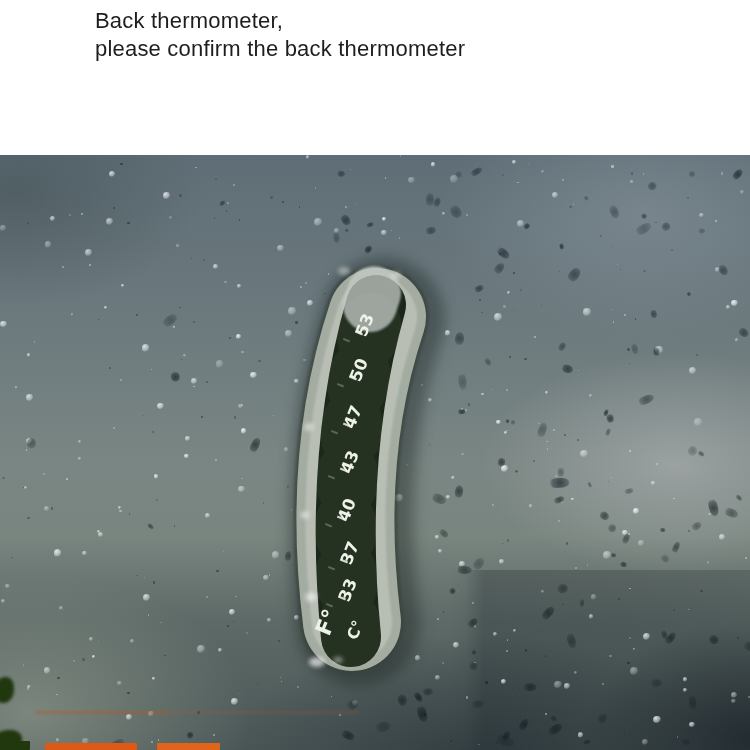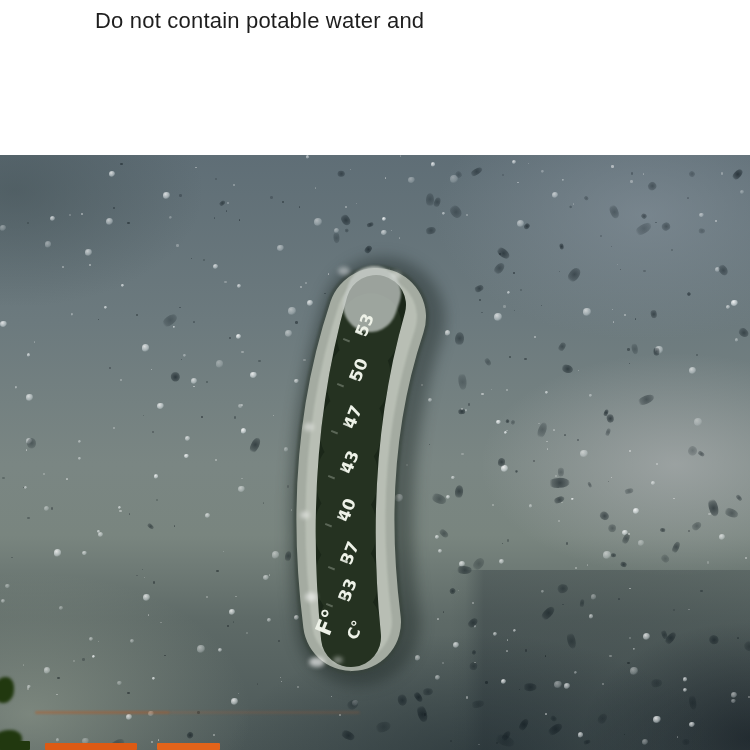--- a/index.html
+++ b/index.html
@@ -33,21 +33,22 @@
   .smear{position:absolute;height:3px;border-radius:2px;filter:blur(1px);}
   .peek{position:absolute;bottom:0;height:7px;border-radius:1px;}
   .thermo-num{font-family:"DejaVu Sans",sans-serif;font-weight:bold;fill:#eef2e8;}
 </style>
 </head>
 <body>
 
 <div class="canvas">
 
   <div class="caption">
-    <div class="line">Do not contain potable water and</div>
+    <div class="line">Back thermometer,</div>
+    <div class="line">please confirm the back thermometer</div>
   </div>
 
   <div class="photo">
     <div class="photo-base"></div>
     <div class="seam"></div>
 
     <div id="droplets">
         <div class="drop" style="left: 444.807px; top: 175.07px; width: 5.48261px; height: 5.48261px; background: radial-gradient(circle at 35% 30%, rgba(255, 255, 255, 0.95), rgba(235, 242, 245, 0.55) 55%, rgba(255, 255, 255, 0) 78%); opacity: 0.942255; transform: rotate(0deg);"></div>
         <div class="drop" style="left: 500.778px; top: 309.584px; width: 7.28441px; height: 7.28441px; background: radial-gradient(circle at 35% 30%, rgba(255, 255, 255, 0.95), rgba(235, 242, 245, 0.55) 55%, rgba(255, 255, 255, 0) 78%); opacity: 0.899196; transform: rotate(0deg);"></div>
         <div class="drop" style="left: 55.547px; top: 583.463px; width: 3.65299px; height: 3.65299px; background: radial-gradient(circle at 35% 30%, rgba(255, 255, 255, 0.95), rgba(235, 242, 245, 0.55) 55%, rgba(255, 255, 255, 0) 78%); opacity: 0.466013; transform: rotate(0deg);"></div>

